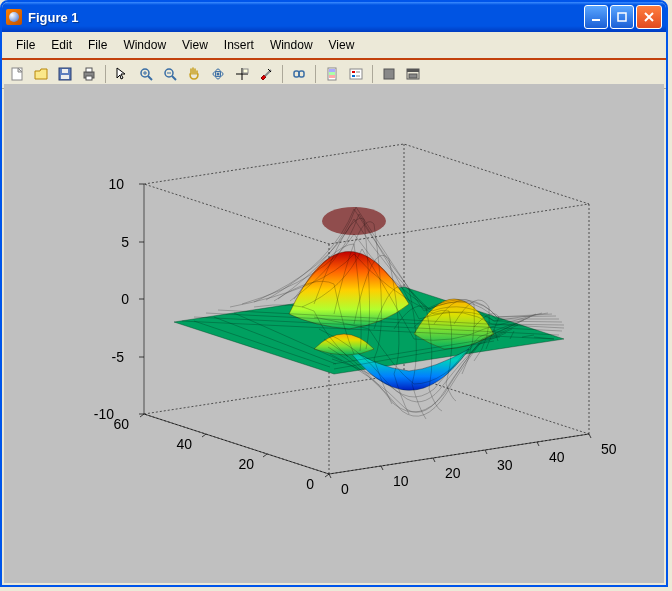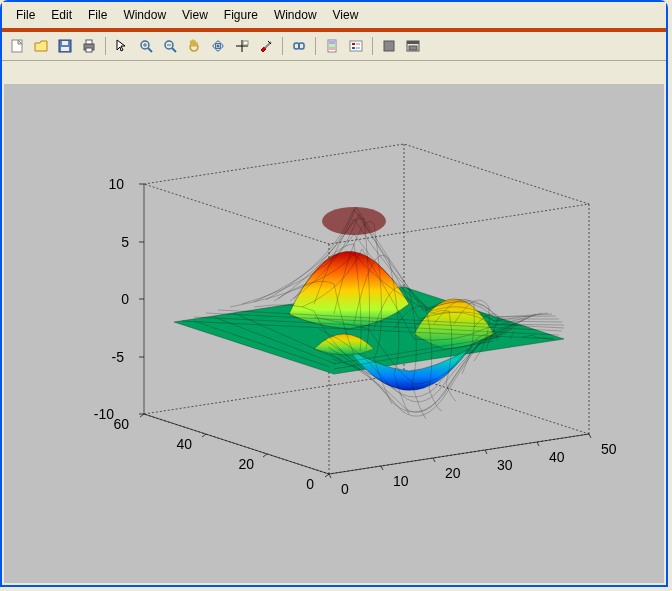--- a/index.html
+++ b/index.html
@@ -63,21 +63,21 @@
     cursor: pointer;
   }
   .win-min, .win-max { background: linear-gradient(to bottom, #5aa6ff, #1a5fd6); }
   .win-close { background: linear-gradient(to bottom, #ff7f3f, #e24a1f); width: 24px; }
   .menubar {
     display: flex;
     background: #ece9d8;
     padding: 4px 6px;
     font-size: 12px;
     gap: 0;
-    border-bottom: 4px solid #c2410c;
+    border-bottom: 2px solid #c2410c;
     align-items: center;
   }
   .menu-item {
     padding: 2px 8px;
     cursor: pointer;
   }
   .toolbar {
     display: flex;
     align-items: center;
     padding: 2px 4px;
@@ -118,28 +118,49 @@
     font-family: "Arial", sans-serif;
     font-size: 14px;
     fill: #000;
   }
 </style>
 </head>
 <body>
 
 <div class="window">
 
+  <div class="titlebar">
+    <div class="app-icon"></div>
+    <div class="title-text">Figure 1</div>
+    <div class="win-buttons">
+      <div class="win-btn win-min">
+        <svg width="10" height="10">
+            <rect x="1" y="7" width="8" height="2" fill="white"></rect>
+          </svg>
+      </div>
+      <div class="win-btn win-max">
+        <svg width="10" height="10">
+            <rect x="1" y="1" width="8" height="8" fill="none" stroke="white" stroke-width="1.5"></rect>
+          </svg>
+      </div>
+      <div class="win-btn win-close">
+        <svg width="12" height="12">
+            <path d="M2 2 L10 10 M10 2 L2 10" stroke="white" stroke-width="2"></path>
+          </svg>
+      </div>
+    </div>
+  </div>
 
   <div class="menubar">
     <div class="menu-item">File</div>
     <div class="menu-item">Edit</div>
     <div class="menu-item">File</div>
     <div class="menu-item">Window</div>
     <div class="menu-item">View</div>
-    <div class="menu-item">Figure</div>
+    <div class="menu-item">Insert</div>
     <div class="menu-item">Window</div>
     <div class="menu-item">View</div>
   </div>
 
   <div class="toolbar">
     <div class="tool-btn">
         <svg width="16" height="16">
           <rect x="3" y="2" width="10" height="12" fill="#fff" stroke="#888"></rect>
           <path d="M9 2 L13 6 L9 6 Z" fill="#ddd" stroke="#888"></path>
         </svg>

